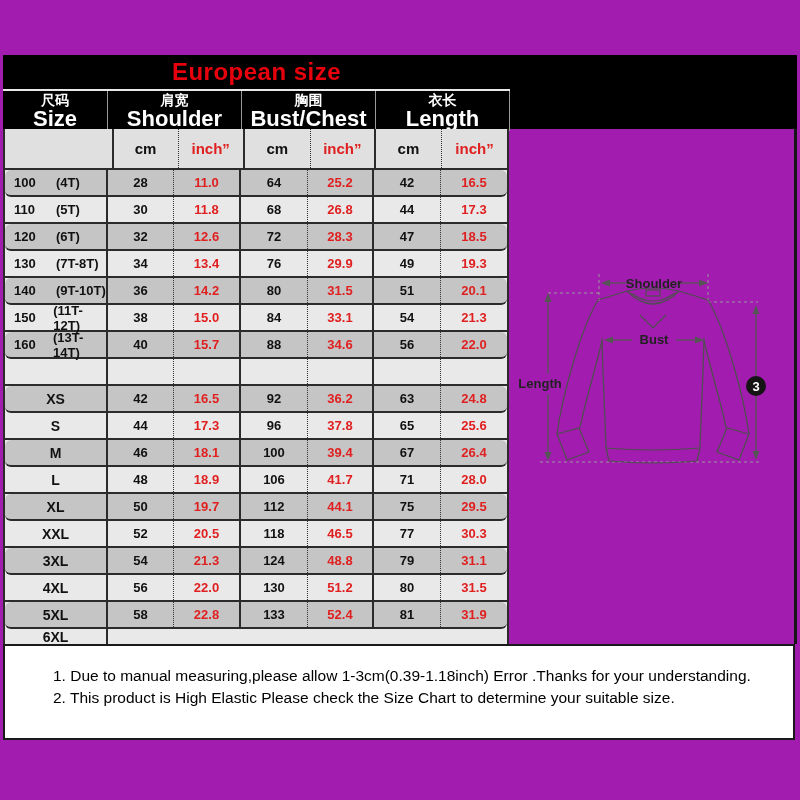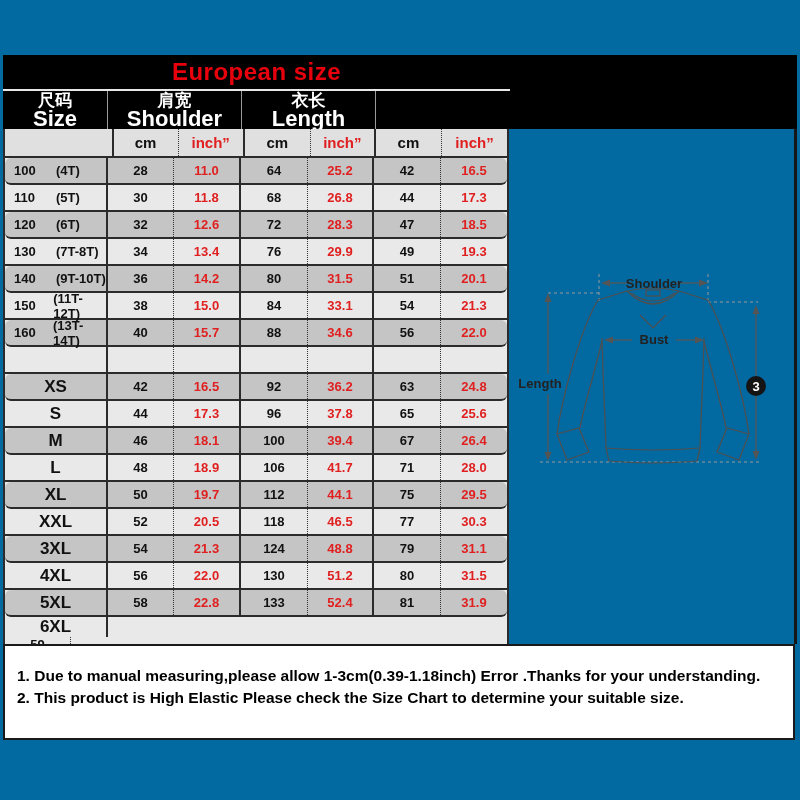--- a/index.html
+++ b/index.html
@@ -1,89 +1,93 @@
 <!DOCTYPE html>
 <html><head>
 <meta charset="utf-8">
 <style>
   html,body { margin:0; padding:0; background:#fff; }
   .stage {
-    position:relative; width:800px; height:800px; background:#0369a1;
+    position:relative; width:800px; height:800px; background:#a21caf;
     font-family:"Liberation Sans", sans-serif; overflow:hidden;
   }
   
   .banner { position:absolute; left:3px; top:55px; width:794px; height:74px; background:#000; }
   .title {
     position:absolute; left:0; top:3px; width:507px; text-align:center;
     font-size:24px; font-weight:bold; color:#e8000d; line-height:28px; letter-spacing:0.5px;
   }
   .header-row {
     position:absolute; left:0; top:34px; width:507px; height:40px;
     display:flex; border-top:2px solid #e8e8e8; box-sizing:content-box;
   }
   .hcell {
     color:#fff; text-align:center; display:flex; flex-direction:column;
     justify-content:center; border-right:1px solid #9a9a9a; box-sizing:border-box;
   }
   .hcell.h0 { width:105px; } .hcell.h1 { width:134px; } .hcell.h2 { width:134px; } .hcell.h3 { width:134px; }
-  .hcell .cn { font-size:17px; line-height:15px; font-weight:bold; }
+  .hcell .cn { font-size:14px; line-height:15px; font-weight:bold; }
   .hcell .en { font-size:22px; line-height:21px; font-weight:bold; }
   
   .grid {
     position:absolute; left:3px; top:129px; width:506px; box-sizing:border-box;
     border-left:2px solid #2b2b2b; border-right:2px solid #2b2b2b; border-bottom:2px solid #2b2b2b;
     background:#e9e9e9;
   }
   .trow { display:flex; height:27px; border-bottom:2px solid #2b2b2b; box-sizing:border-box; }
   .trow:last-child { border-bottom:none;flex-direction:column; }
-  .trow.subheader { height:29px; background:#e0e0e0;padding-left:7px; }
+  .trow.subheader { height:41px; background:#e0e0e0;padding-left:7px; }
   .trow.dark { background:#c5c5c5;border-radius:6px; }
   .trow.light { background:#e9e9e9; }
   .cell {
     box-sizing:border-box; display:flex; align-items:center; justify-content:center;
     font-weight:bold; font-size:13px; color:#111;
   }
   .size-cell { width:103px; border-right:2px solid #2b2b2b; }
   .v0 { width:66px; } .v1 { width:67px; } .v2 { width:67px; } .v3 { width:66px; } .v4 { width:67px; } .v5 { width:66px; }
   .sep-dot  { border-right:1px dotted #333; }
   .sep-solid{ border-right:2px solid #2b2b2b; }
   .cm-val   { color:#111; }
   .inch-val { color:#e02020;text-align:right; }
   .subheader .cell { font-size:15px; }
   .size-cell.kid { justify-content:flex-start; padding-left:9px; }
   .kid .num { width:42px; text-align:left; }
   .kid .subsize { text-align:left; }
-  .size-cell.adult { font-size:17px; }
+  .size-cell.adult { font-size:14px; }
   
   .diagram { position:absolute; left:510px; top:238px; width:290px; height:250px; }
   .diagram text { font-family:"Liberation Sans", sans-serif; font-weight:bold; fill:#222; }
   
   .right-edge { position:absolute; left:794px; top:129px; width:3px; height:515px; background:#161616; }
   
   .notes {
     position:absolute; left:3px; top:644px; width:792px; height:96px; box-sizing:border-box;
     border:2px solid #1a1a1a; background:#fff; padding:19px 12px 0;
   }
-  .note-line { font-size:15.5px; font-weight:bold; color:#000; line-height:22px; white-space:nowrap; }
+  .note-line { font-size:15.5px; font-weight:normal; color:#000; line-height:22px; white-space:nowrap;margin-left:36px; }
 </style>
 </head>
 <body>
 
 <div class="stage">
 
   <div class="banner">
     <div class="title">European size</div>
     <div class="header-row">
       <div class="hcell h0">
         <span class="cn">尺码</span>
         <span class="en">Size</span>
       </div>
       <div class="hcell h1">
         <span class="cn">肩宽</span>
         <span class="en">Shoulder</span>
+      </div>
+      <div class="hcell h2">
+        <span class="cn">胸围</span>
+        <span class="en">Bust/Chest</span>
       </div>
       <div class="hcell h3">
         <span class="cn">衣长</span>
         <span class="en">Length</span>
       </div>
     </div>
   </div>
 
   <div class="grid">
     <div class="trow subheader">

